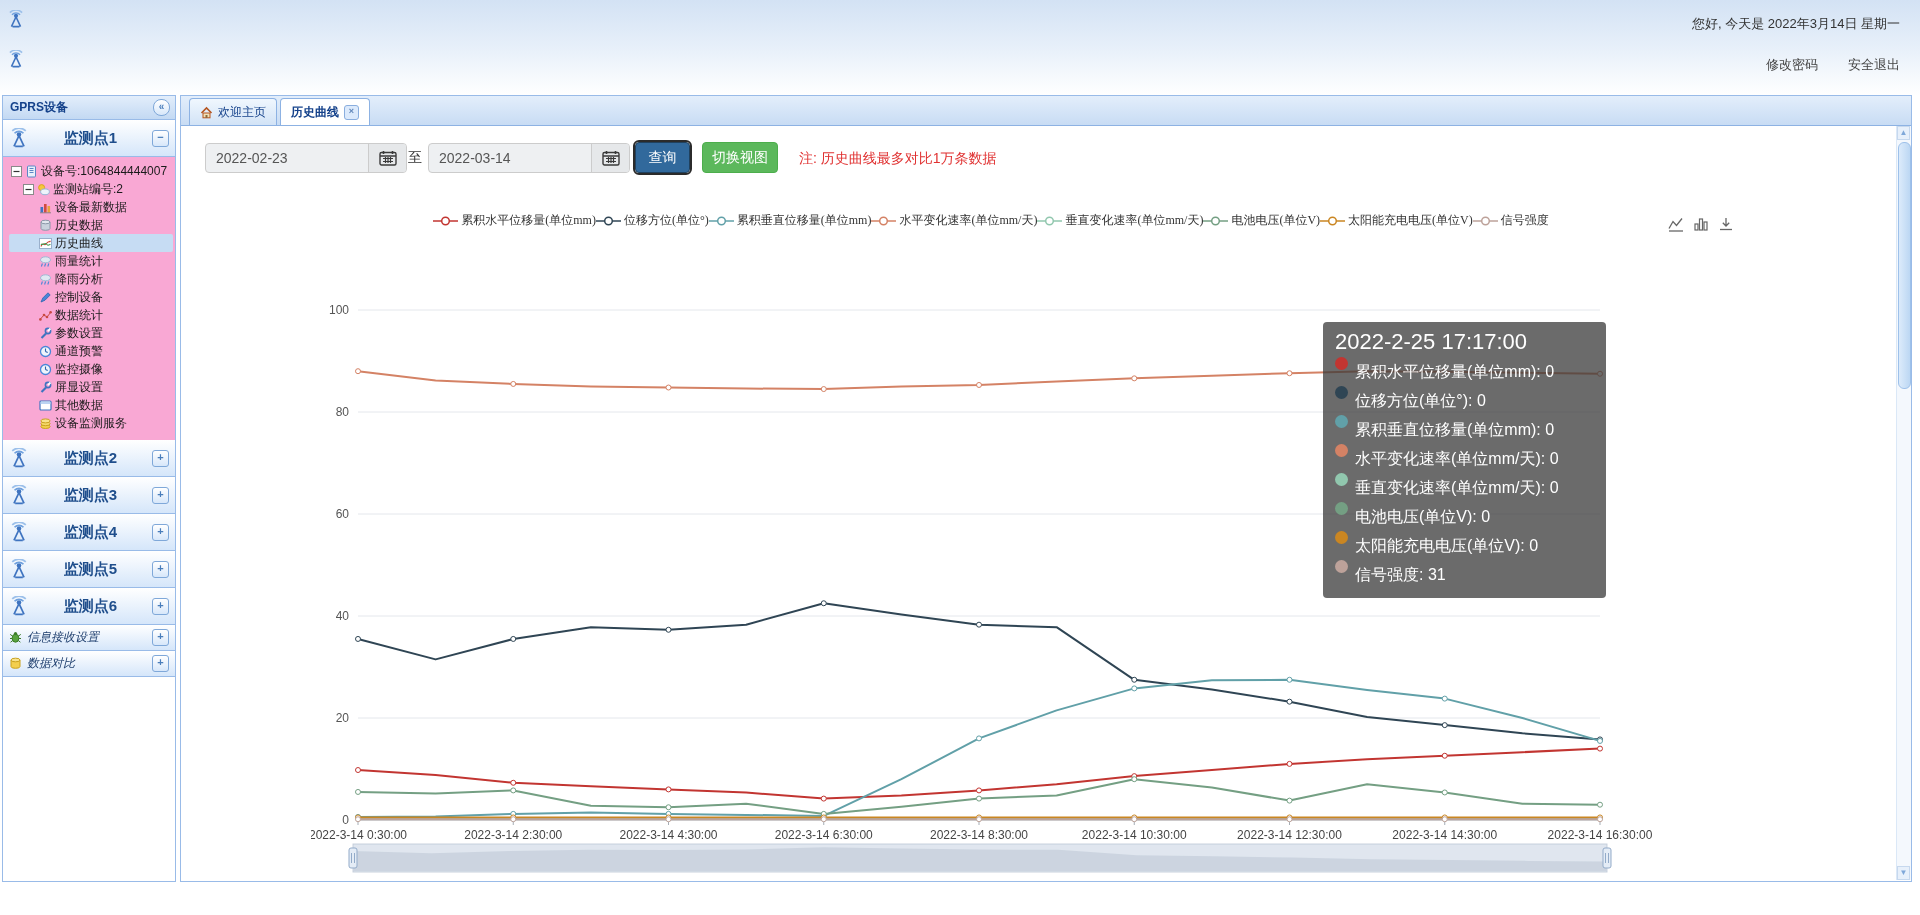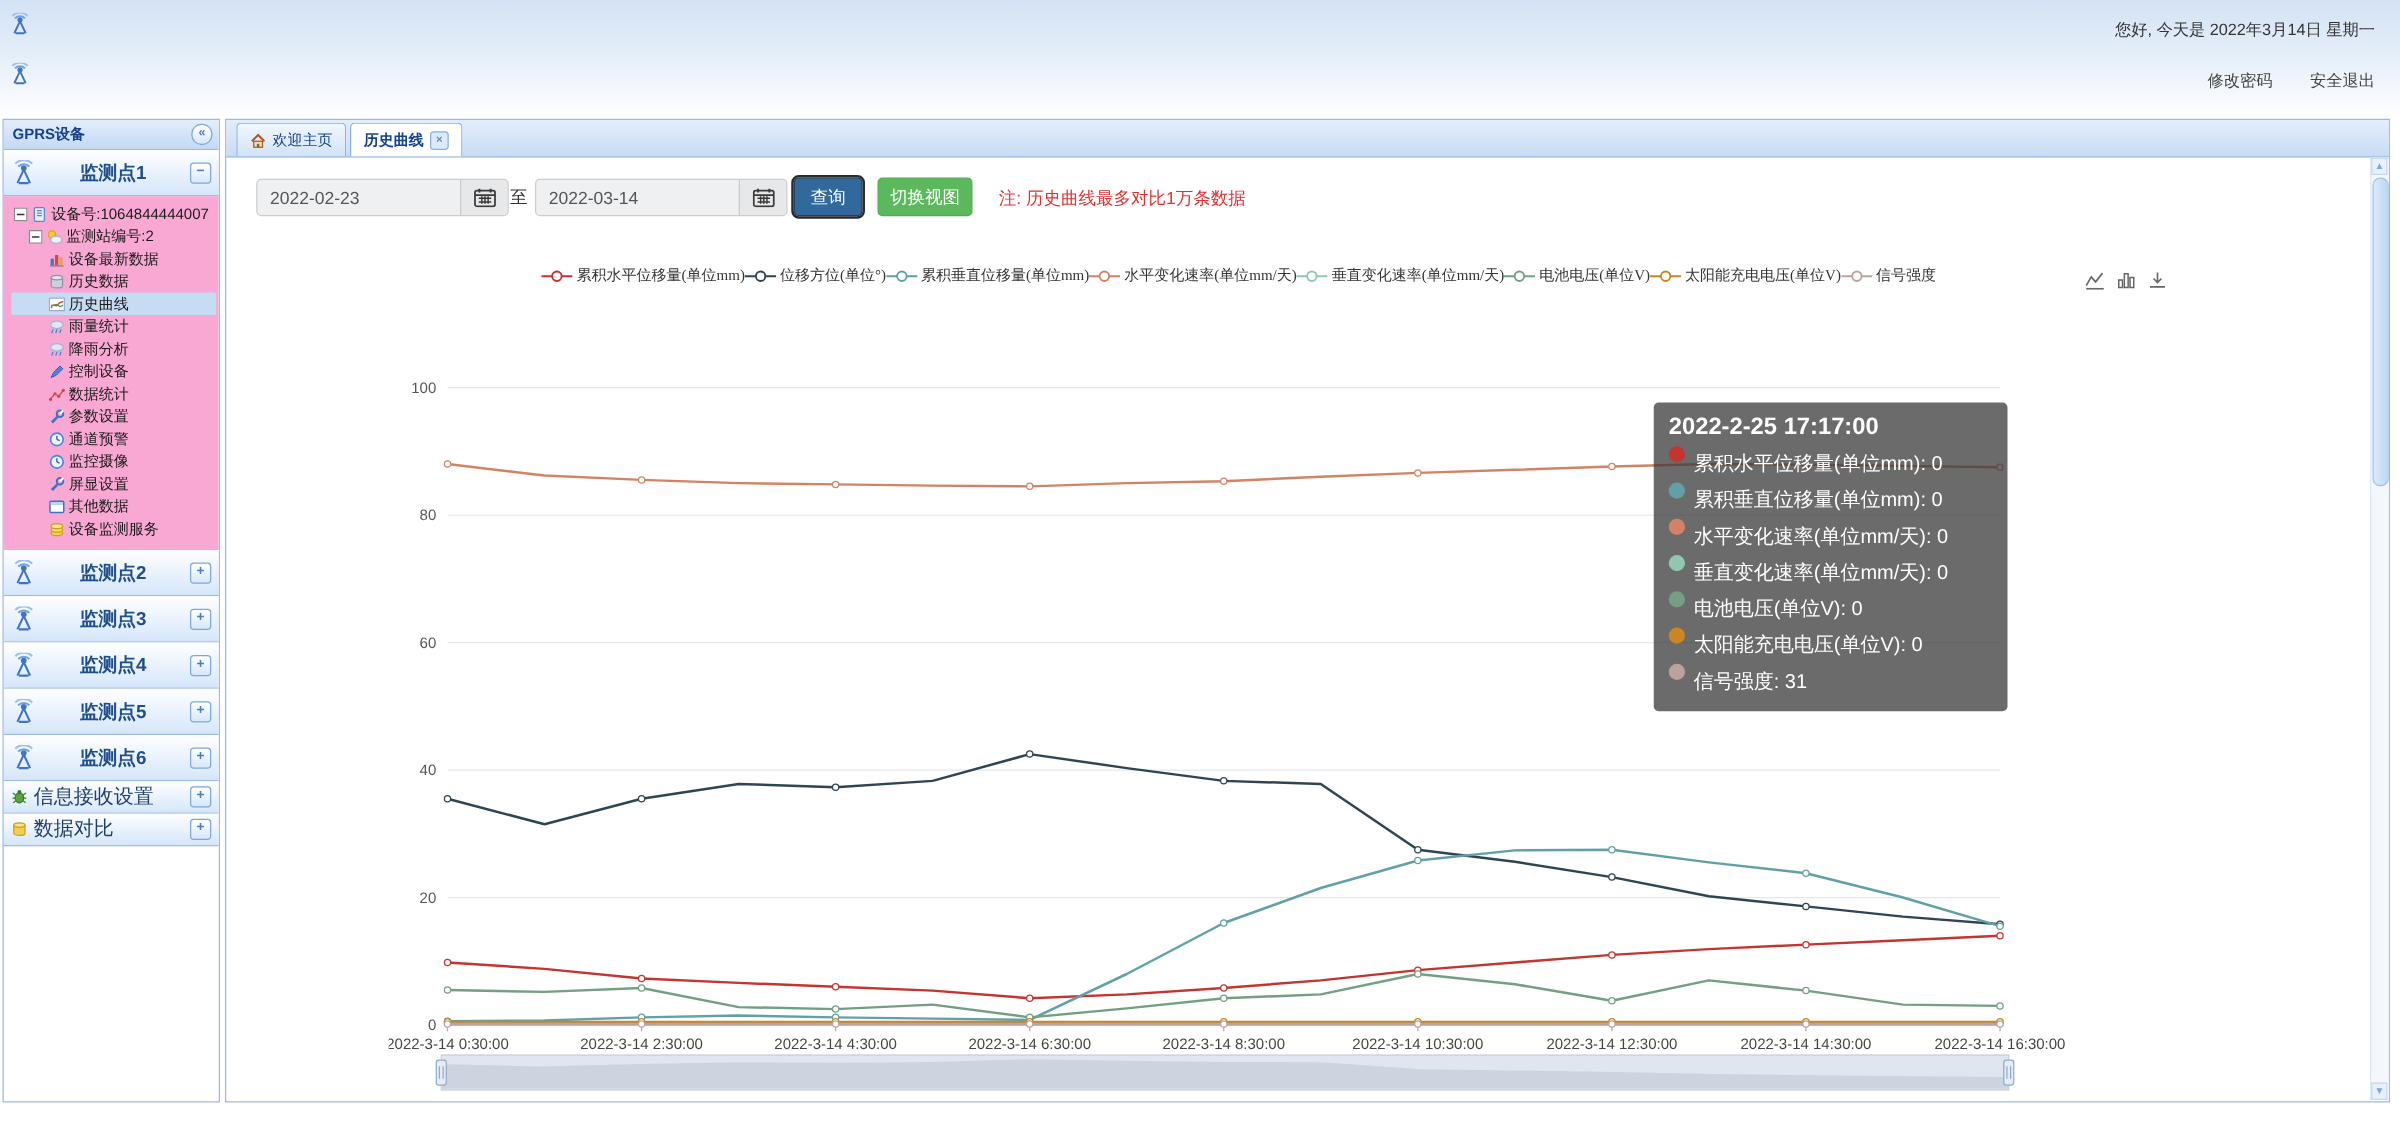--- a/index.html
+++ b/index.html
@@ -21,21 +21,21 @@
              background:linear-gradient(#fff,#d7e7fa);color:#4a7ebb;font:bold 10px/13px "Liberation Sans",sans-serif;
              text-align:center;cursor:pointer;}
   .acc-h{height:37px;background:linear-gradient(#ffffff,#d5e6fa);border-bottom:1px solid #99bbe8;
          display:flex;align-items:center;padding:0 6px;box-sizing:border-box;}
   .acc-h .lbl{flex:1;text-align:center;font-size:15px;font-weight:bold;color:#1f4e8c;}
   .pm-btn{width:15px;height:15px;border:1px solid #7fa8d9;border-radius:3px;
           background:linear-gradient(#fff,#d7e7fa);color:#4a7ebb;font:bold 11px/13px "Liberation Sans",sans-serif;
           text-align:center;cursor:pointer;flex:0 0 auto;}
   .acc-s{height:26px;background:linear-gradient(#ffffff,#d5e6fa);border-bottom:1px solid #99bbe8;
          display:flex;align-items:center;gap:5px;padding:0 6px;box-sizing:border-box;}
-  .acc-s .lbl{flex:1;font-size:16px;color:#1f3f6e;}
+  .acc-s .lbl{flex:1;font-size:12px;color:#1f3f6e;font-style:italic;}
   .tree{padding:5px 2px 8px 6px;font-size:12px;color:#1a1a1a;background:#f9a8d4;}
   .trow{height:18px;display:flex;align-items:center;gap:3px;white-space:nowrap;cursor:pointer;padding-left:2px;}
   .trow.ind1{padding-left:14px;}
   .trow.ind2{padding-left:30px;}
   .trow.sel{background:#c6dcf3;border-radius:2px;}
   .ti{width:13px;height:13px;flex:0 0 auto;}
   .exp{width:11px;height:11px;flex:0 0 auto;}
 
   
   .main{position:absolute;left:180px;top:95px;width:1732px;height:787px;border:1px solid #99bbe8;
@@ -64,21 +64,21 @@
   .legend{position:absolute;left:150px;top:86px;width:1320px;display:flex;justify-content:center;
           align-items:center;font-size:12px;color:#333;flex-wrap:nowrap;font-family:Liberation Serif, serif;}
   .leg-item{display:flex;align-items:center;gap:3px;cursor:pointer;white-space:nowrap;}
   .toolbox{position:absolute;left:1487px;top:90px;display:flex;gap:9px;}
   .toolbox svg{cursor:pointer;}
 
   .chart-svg{position:absolute;left:130px;top:114px;}
 
   .tooltip{position:absolute;left:1142px;top:196px;width:283px;background:rgba(58,58,58,0.75);
            border-radius:4px;color:#fff;padding:5px 14px 9px 12px;box-sizing:border-box;z-index:5;pointer-events:none;}
-  .tt-title{font-size:19px;font-weight:bold;line-height:30px;}
+  .tt-title{font-size:22px;font-weight:normal;line-height:30px;}
   .tt-row{font-size:16px;line-height:29px;display:flex;white-space:nowrap;}
   .tt-dot{width:13px;height:13px;border-radius:50%;display:inline-block;margin-right:7px;flex:0 0 auto;}
 
   .vscroll{position:absolute;right:0;top:0;width:14px;height:754px;background:#f4f8fd;border-left:1px solid #dbe8f7;}
   .vs-arrow{position:absolute;left:0;width:13px;height:14px;background:#e7f0fb;border:1px solid #c6d8ee;
             box-sizing:border-box;color:#7fa8d9;font-size:8px;line-height:12px;text-align:center;cursor:pointer;}
   .vs-thumb{position:absolute;left:1px;top:16px;width:11px;height:245px;border:1px solid #9ec1ea;border-radius:6px;
             background:linear-gradient(90deg,#dcebfb,#bcd7f3);cursor:grab;}
 </style>
 </head>
@@ -623,20 +623,24 @@
       </svg>
 
     <div class="tooltip" id="tooltip">
       <div class="tt-title">2022-2-25 17:17:00</div>
       <div id="tt-rows">
           <div class="tt-row">
             <span class="tt-dot" style="background: rgb(194, 53, 49);"></span>
             <span>累积水平位移量(单位mm): 0</span>
           </div>
           <div class="tt-row">
+            <span class="tt-dot" style="background: rgb(47, 69, 84);"></span>
+            <span>位移方位(单位°): 0</span>
+          </div>
+          <div class="tt-row">
             <span class="tt-dot" style="background: rgb(97, 160, 168);"></span>
             <span>累积垂直位移量(单位mm): 0</span>
           </div>
           <div class="tt-row">
             <span class="tt-dot" style="background: rgb(212, 130, 101);"></span>
             <span>水平变化速率(单位mm/天): 0</span>
           </div>
           <div class="tt-row">
             <span class="tt-dot" style="background: rgb(145, 199, 174);"></span>
             <span>垂直变化速率(单位mm/天): 0</span>

